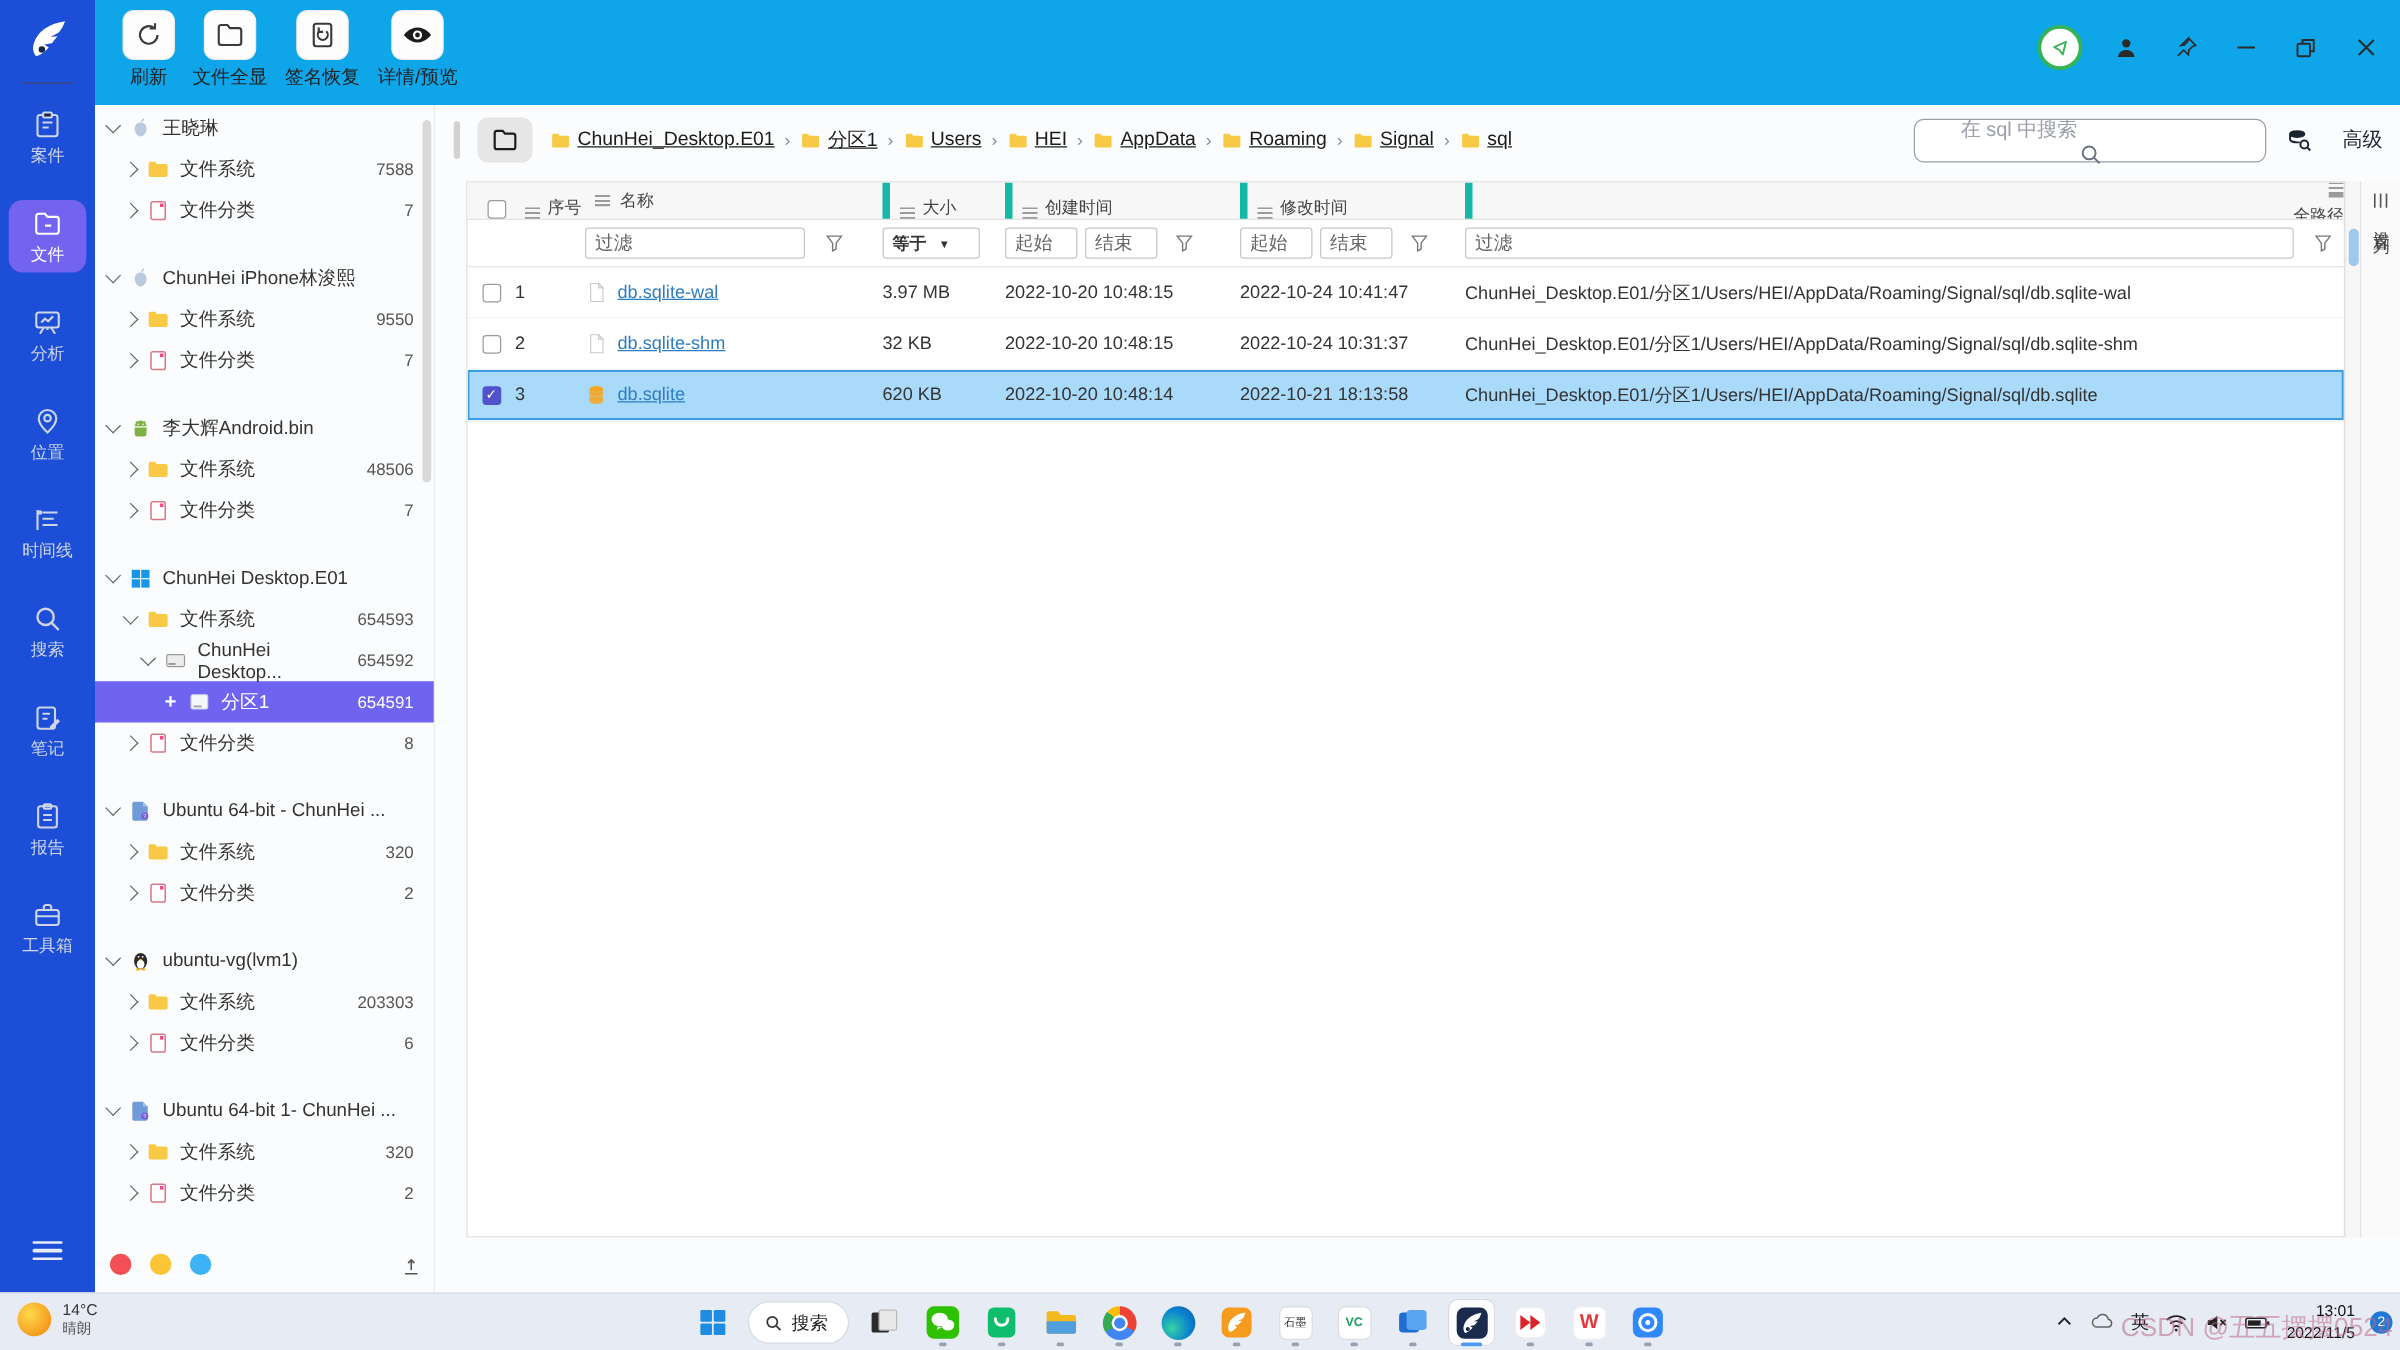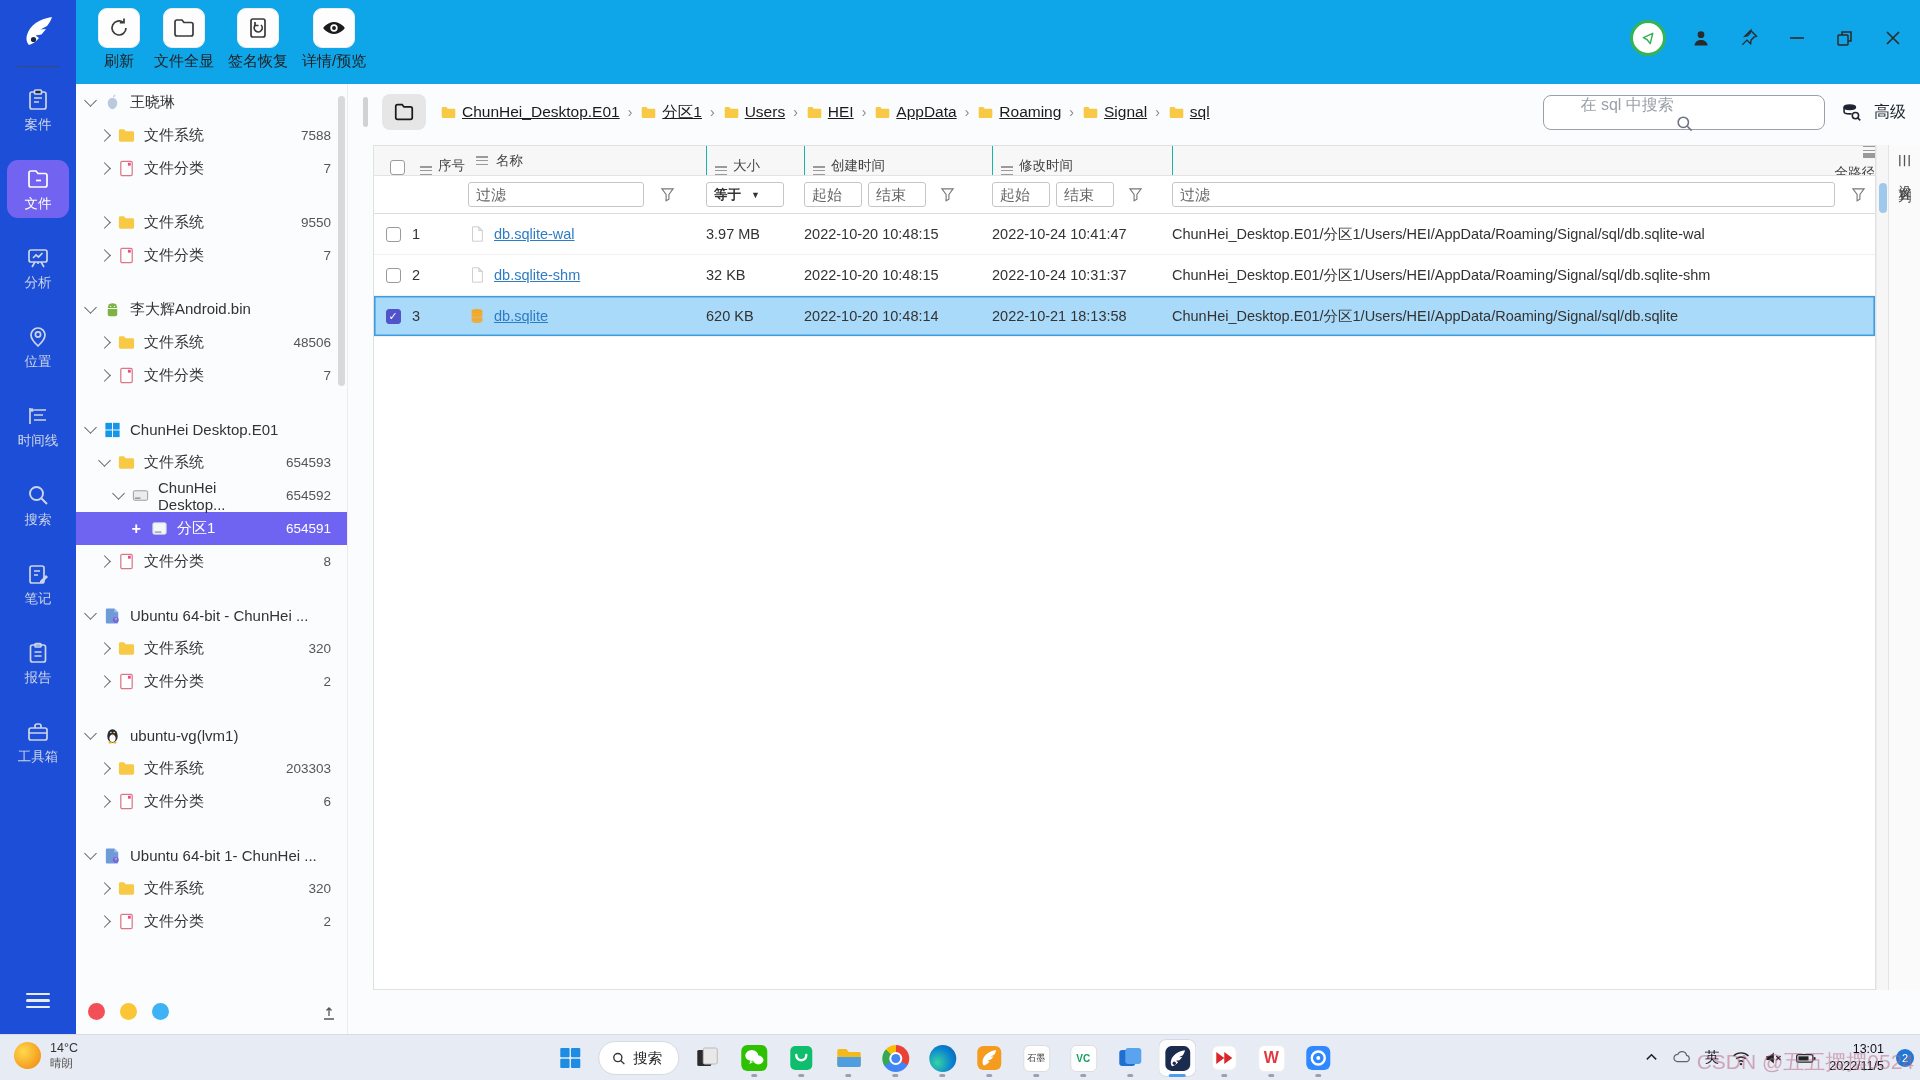--- a/index.html
+++ b/index.html
@@ -51,27 +51,27 @@
   .crumbrow{position:absolute;left:14px;top:8px;right:14px;height:40px;display:flex;align-items:center;}
   .vpill{width:5px;height:30px;border-radius:3px;background:#d2d2d2;margin-right:14px;}
   .crumb-folder-btn{width:44px;height:36px;background:#e6e6e6;border-radius:8px;display:flex;align-items:center;justify-content:center;margin-right:14px;cursor:pointer;}
   .crumbs{display:flex;align-items:center;gap:7px;font-size:15.5px;white-space:nowrap;overflow:hidden;flex:1;}
   .crumb{display:flex;align-items:center;gap:5px;cursor:pointer;}
   .crumb u{color:#1b1b1b;text-decoration:underline;}
   .crumb-sep{color:#888;font-size:14px;padding:0 1px;}
   .searchbox{width:282px;height:35px;border:1.6px solid #9aa0a8;border-radius:8px;background:#fff;display:flex;align-items:center;padding:0 10px;margin-left:12px;flex-direction:column;}
   .searchbox input{border:none;outline:none;flex:1;font-size:16px;color:#333;font-family:inherit;background:transparent;}
   .searchbox input::placeholder{color:#9a9fa8;}
-  .adv{display:flex;align-items:center;gap:12px;margin-left:16px;font-size:16px;color:#1d2430;cursor:pointer;}
+  .adv{display:flex;align-items:center;gap:24px;margin-left:16px;font-size:16px;color:#1d2430;cursor:pointer;}
 
   
   .grid{position:absolute;left:24px;top:61px;right:44px;bottom:44px;background:#fff;border:1px solid #e0e0e0;display:flex;flex-direction:column;overflow:hidden;}
   .ghead{display:flex;align-items:center;height:30px;background:#f7f7f7;border-bottom:1px solid #e3e3e3;font-size:13.5px;color:#444;}
   .hcell{display:flex;align-items:flex-end;gap:6px;height:100%;padding-left:8px;}
-  .hsep{border-left:1px solid #14b8a6;}
+  .hsep{border-left:6px solid #14b8a6;}
   .lines{width:12px;height:9px;display:inline-block;background:linear-gradient(#9a9a9a 0 1.5px,transparent 1.5px 3.75px,#9a9a9a 3.75px 5.25px,transparent 5.25px 7.5px,#9a9a9a 7.5px 9px);flex:0 0 12px;}
   .gfilters{display:flex;align-items:center;height:38px;border-bottom:1px solid #dedede;font-size:13.5px;}
   .fin{height:25px;border:1px solid #c6c6c6;border-radius:3px;padding:0 7px;font-size:15px;color:#555;font-family:inherit;outline:none;background:#fff;}
   .fin::placeholder{color:#666;}
   .fsel{height:25px;border:1px solid #c6c6c6;border-radius:3px;background:#fff;display:flex;align-items:center;gap:10px;padding:0 7px;font-weight:bold;color:#333;cursor:pointer;}
   .fsel .car{font-size:9px;color:#333;}
   .grow{display:flex;align-items:center;height:41px;font-size:14.5px;border-bottom:1px solid #f1f1f1;background:#fff;}
   .grow.sel{background:#a9dafa;box-shadow:inset 0 0 0 1.6px #3e9ee2;}
   .c-check{width:38px;display:flex;justify-content:center;flex:0 0 38px;}
   .c-idx{width:56px;flex:0 0 56px;}
@@ -321,20 +321,30 @@
             <svg viewBox="0 0 20 20">
               <rect x="4" y="2.5" width="12" height="15" rx="1.5" fill="#fff" stroke="#d97785" stroke-width="1.3"></rect>
               <rect x="11.5" y="4" width="3" height="3" fill="#f5488c"></rect>
             </svg>
           </span>
       <span>文件分类</span>
       <span class="count">7</span>
     </div>
     <div class="tgap"></div>
 
+    <div class="trow lv0">
+      <i class="chev down"></i>
+      <span class="ticon">
+            <svg viewBox="0 0 20 20">
+              <path fill="#b9c9de" d="M10 5.2c-3 0-5 2.2-5 5.4S7.4 17 10 17s5-3.2 5-6.4-2-5.4-5-5.4z"></path>
+              <path fill="#b9c9de" d="M10.4 4.8c0-1.6 1.1-2.7 2.7-3.2-.2 1.9-1.1 3-2.7 3.2z"></path>
+            </svg>
+          </span>
+      <span>ChunHei iPhone林浚熙</span>
+    </div>
     <div class="trow lv1">
       <i class="chev"></i>
       <span class="ticon">
             <svg viewBox="0 0 20 20">
               <path fill="#f8c944" d="M2 5a1.5 1.5 0 0 1 1.5-1.5h4L9 5.5h7.5A1.5 1.5 0 0 1 18 7v8a1.5 1.5 0 0 1-1.5 1.5h-13A1.5 1.5 0 0 1 2 15z"></path>
             </svg>
           </span>
       <span>文件系统</span>
       <span class="count">9550</span>
     </div>

